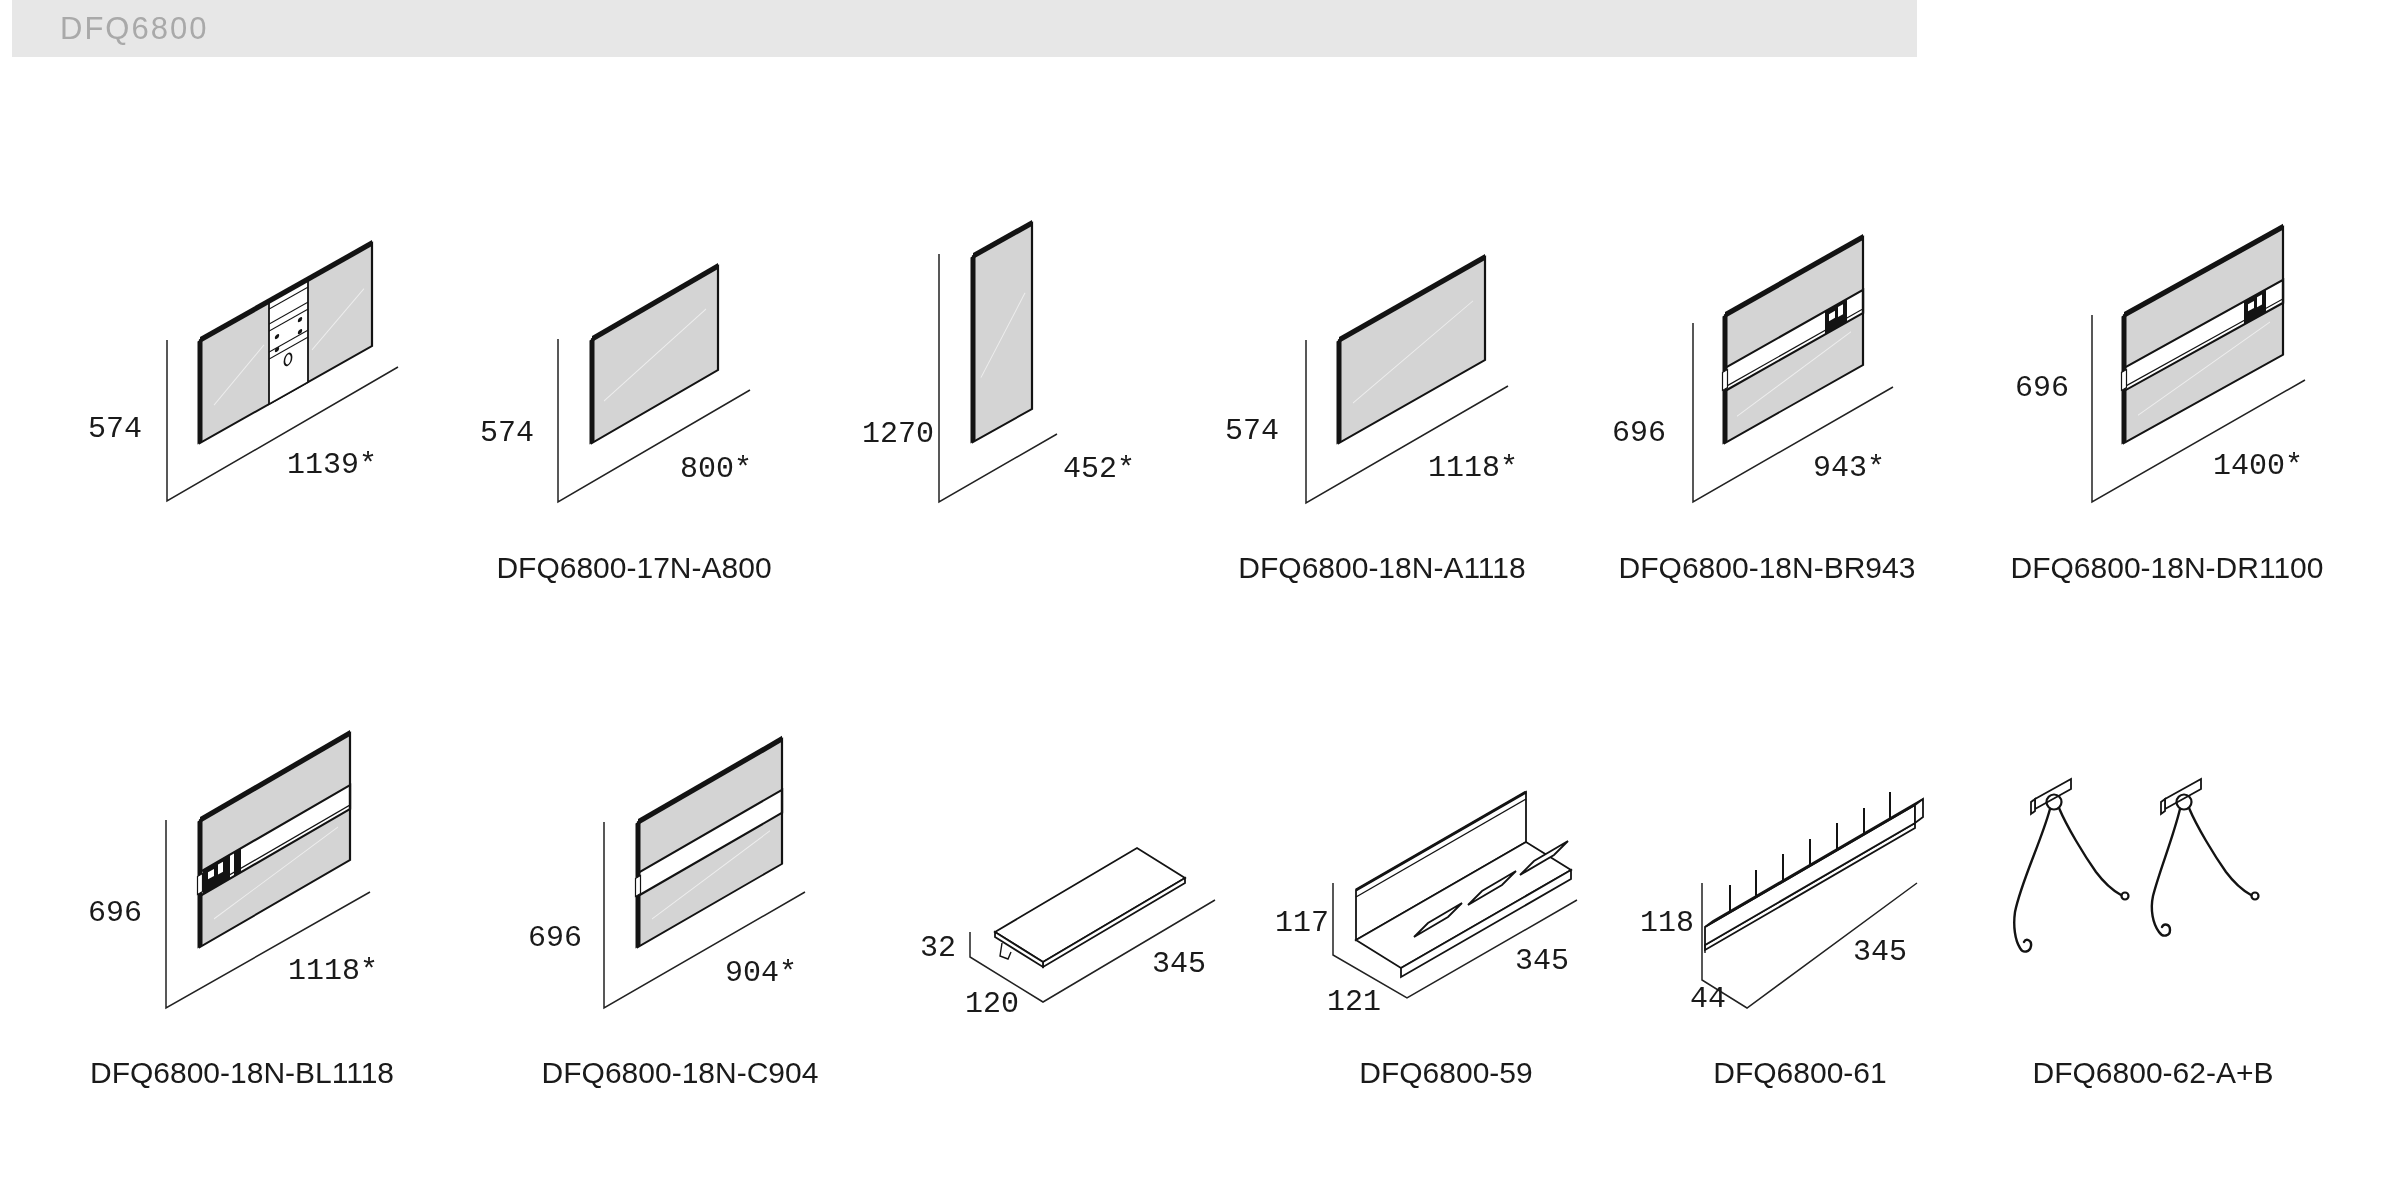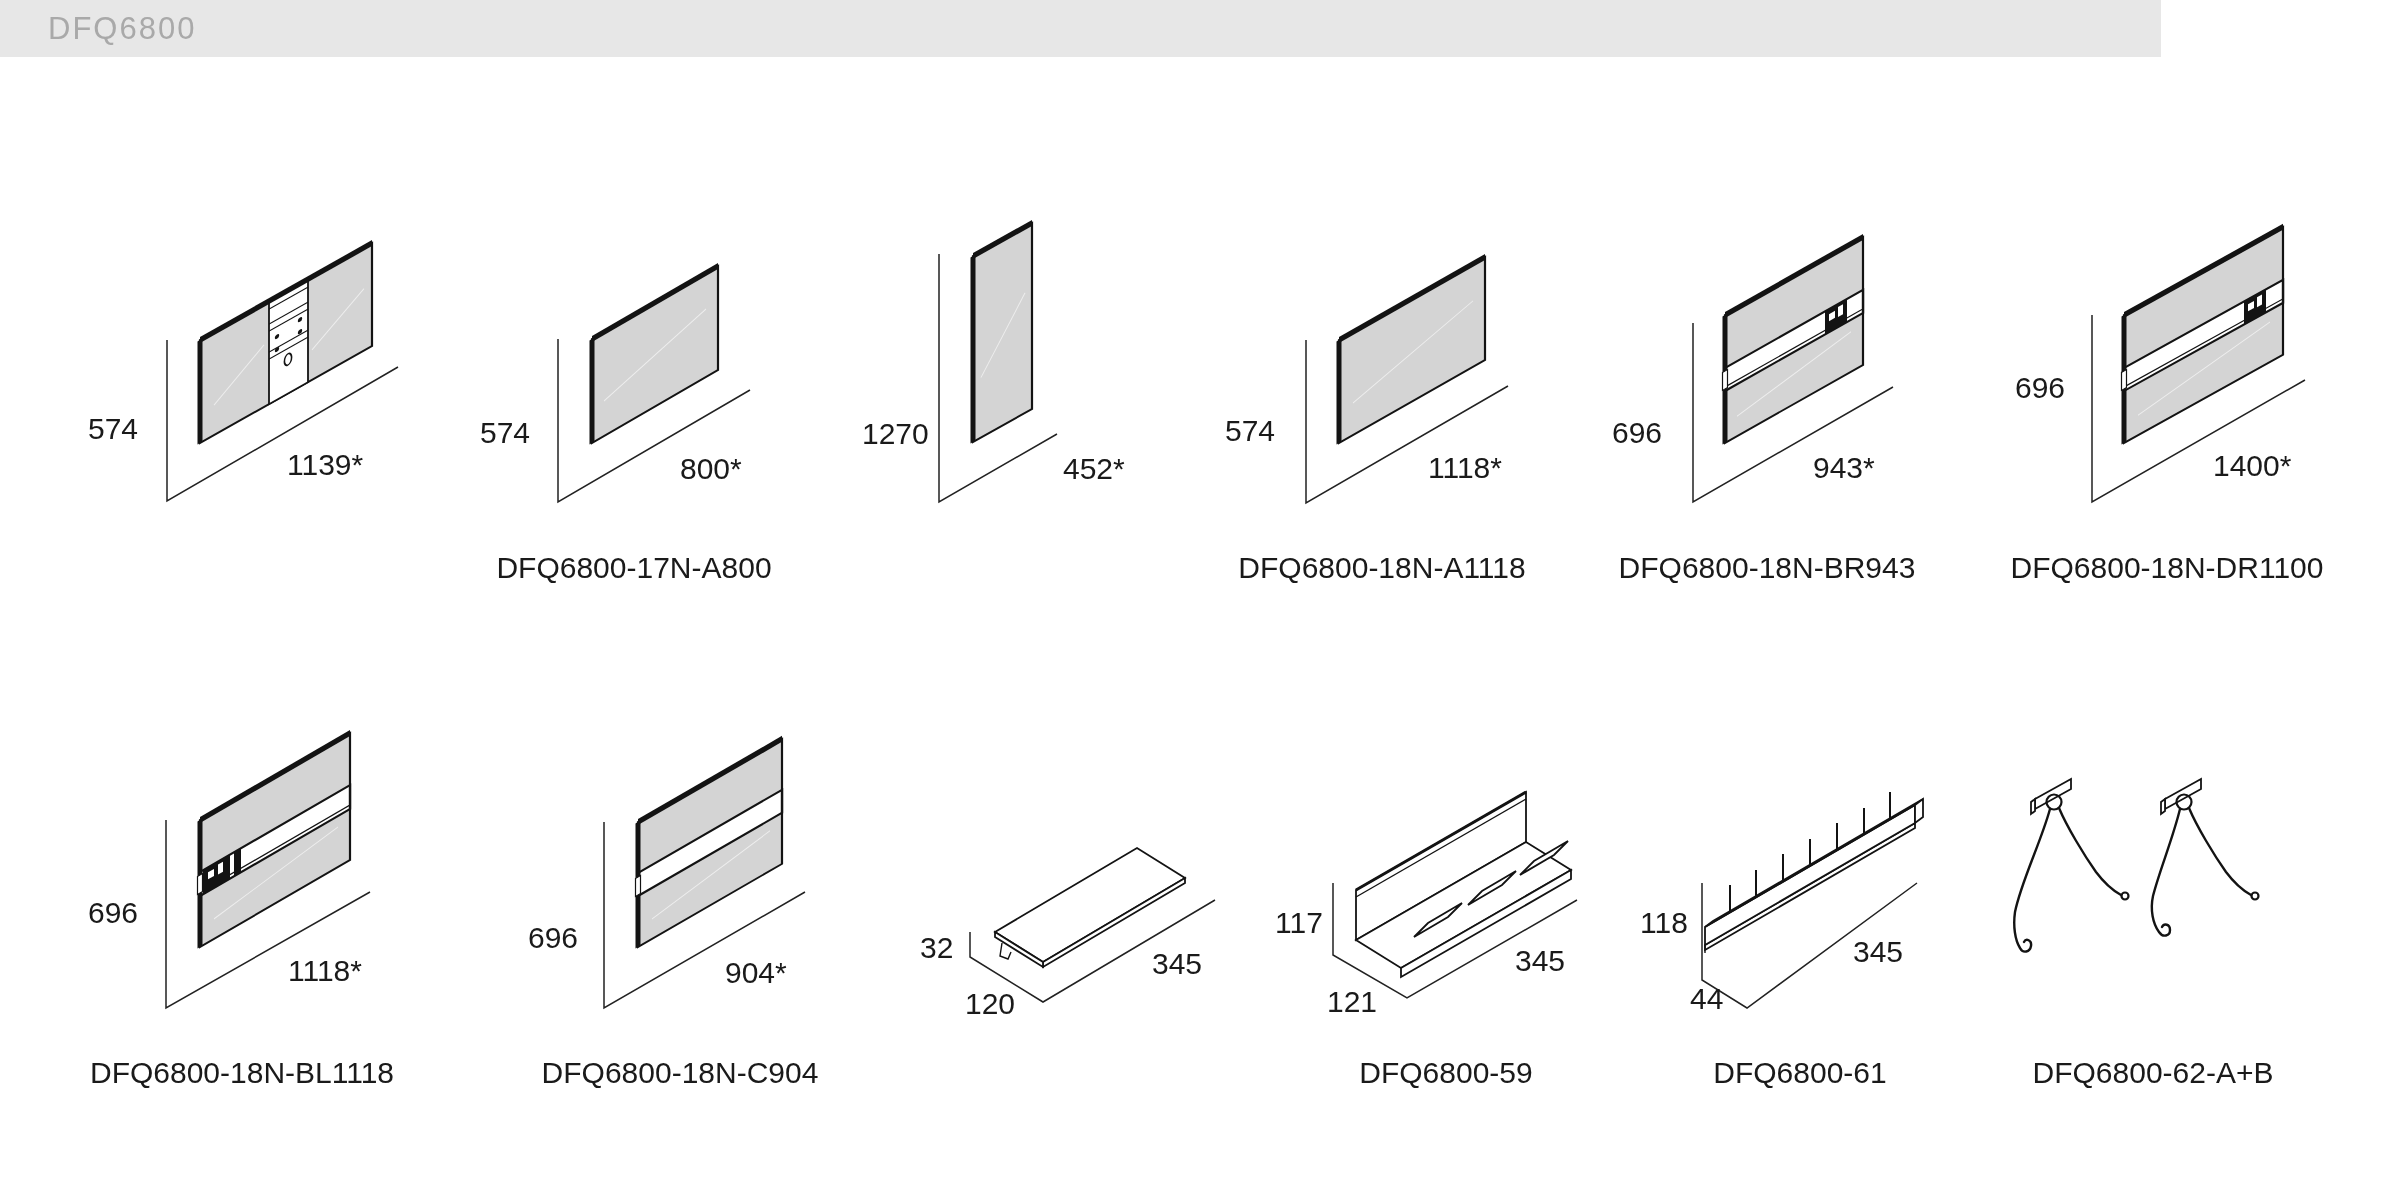--- a/index.html
+++ b/index.html
@@ -1,34 +1,35 @@
 <!DOCTYPE html>
 <html style="--banner-bg: #e7e7e7; --banner-fg: #a9a9a9; --ink: #1a1a1a; --panel: #d4d4d4;"><head>
 <meta charset="utf-8">
 <style>
   html,body{margin:0;padding:0}
   body{
     width:2404px;height:1202px;position:relative;overflow:hidden;
     background:#ffffff;font-family:"Liberation Sans",sans-serif;
   }
   .banner{
-    position:absolute;left:0;top:0;width:2161px;height:57px;
+    position:absolute;left:12px;top:0;width:1905px;height:57px;
     background:var(--banner-bg,#e7e7e7);
   }
   .banner .title{
     position:absolute;left:48px;top:0;line-height:57px;
     font-size:31px;letter-spacing:2px;color:var(--banner-fg,#a9a9a9);
   }
   .item{position:absolute;width:400px}
   .row1{top:180px;height:420px}
   .row2{top:700px;height:400px}
   .art{position:absolute;left:0;top:0}
   .dim{
     position:absolute;font-size:30px;color:var(--ink,#1a1a1a);
     white-space:nowrap;
+    font-family:Liberation Mono, monospace;
   }
   .code{
     position:absolute;left:0;width:400px;text-align:center;
     font-size:30px;color:var(--ink,#1a1a1a);white-space:nowrap;
   }
   .row1 .code{top:371px}
   .row2 .code{top:356px}
 
   svg .panel{fill:var(--panel,#d4d4d4);stroke:#131313;stroke-width:2.2}
   svg .white{fill:#ffffff;stroke:#131313;stroke-width:1.8}

